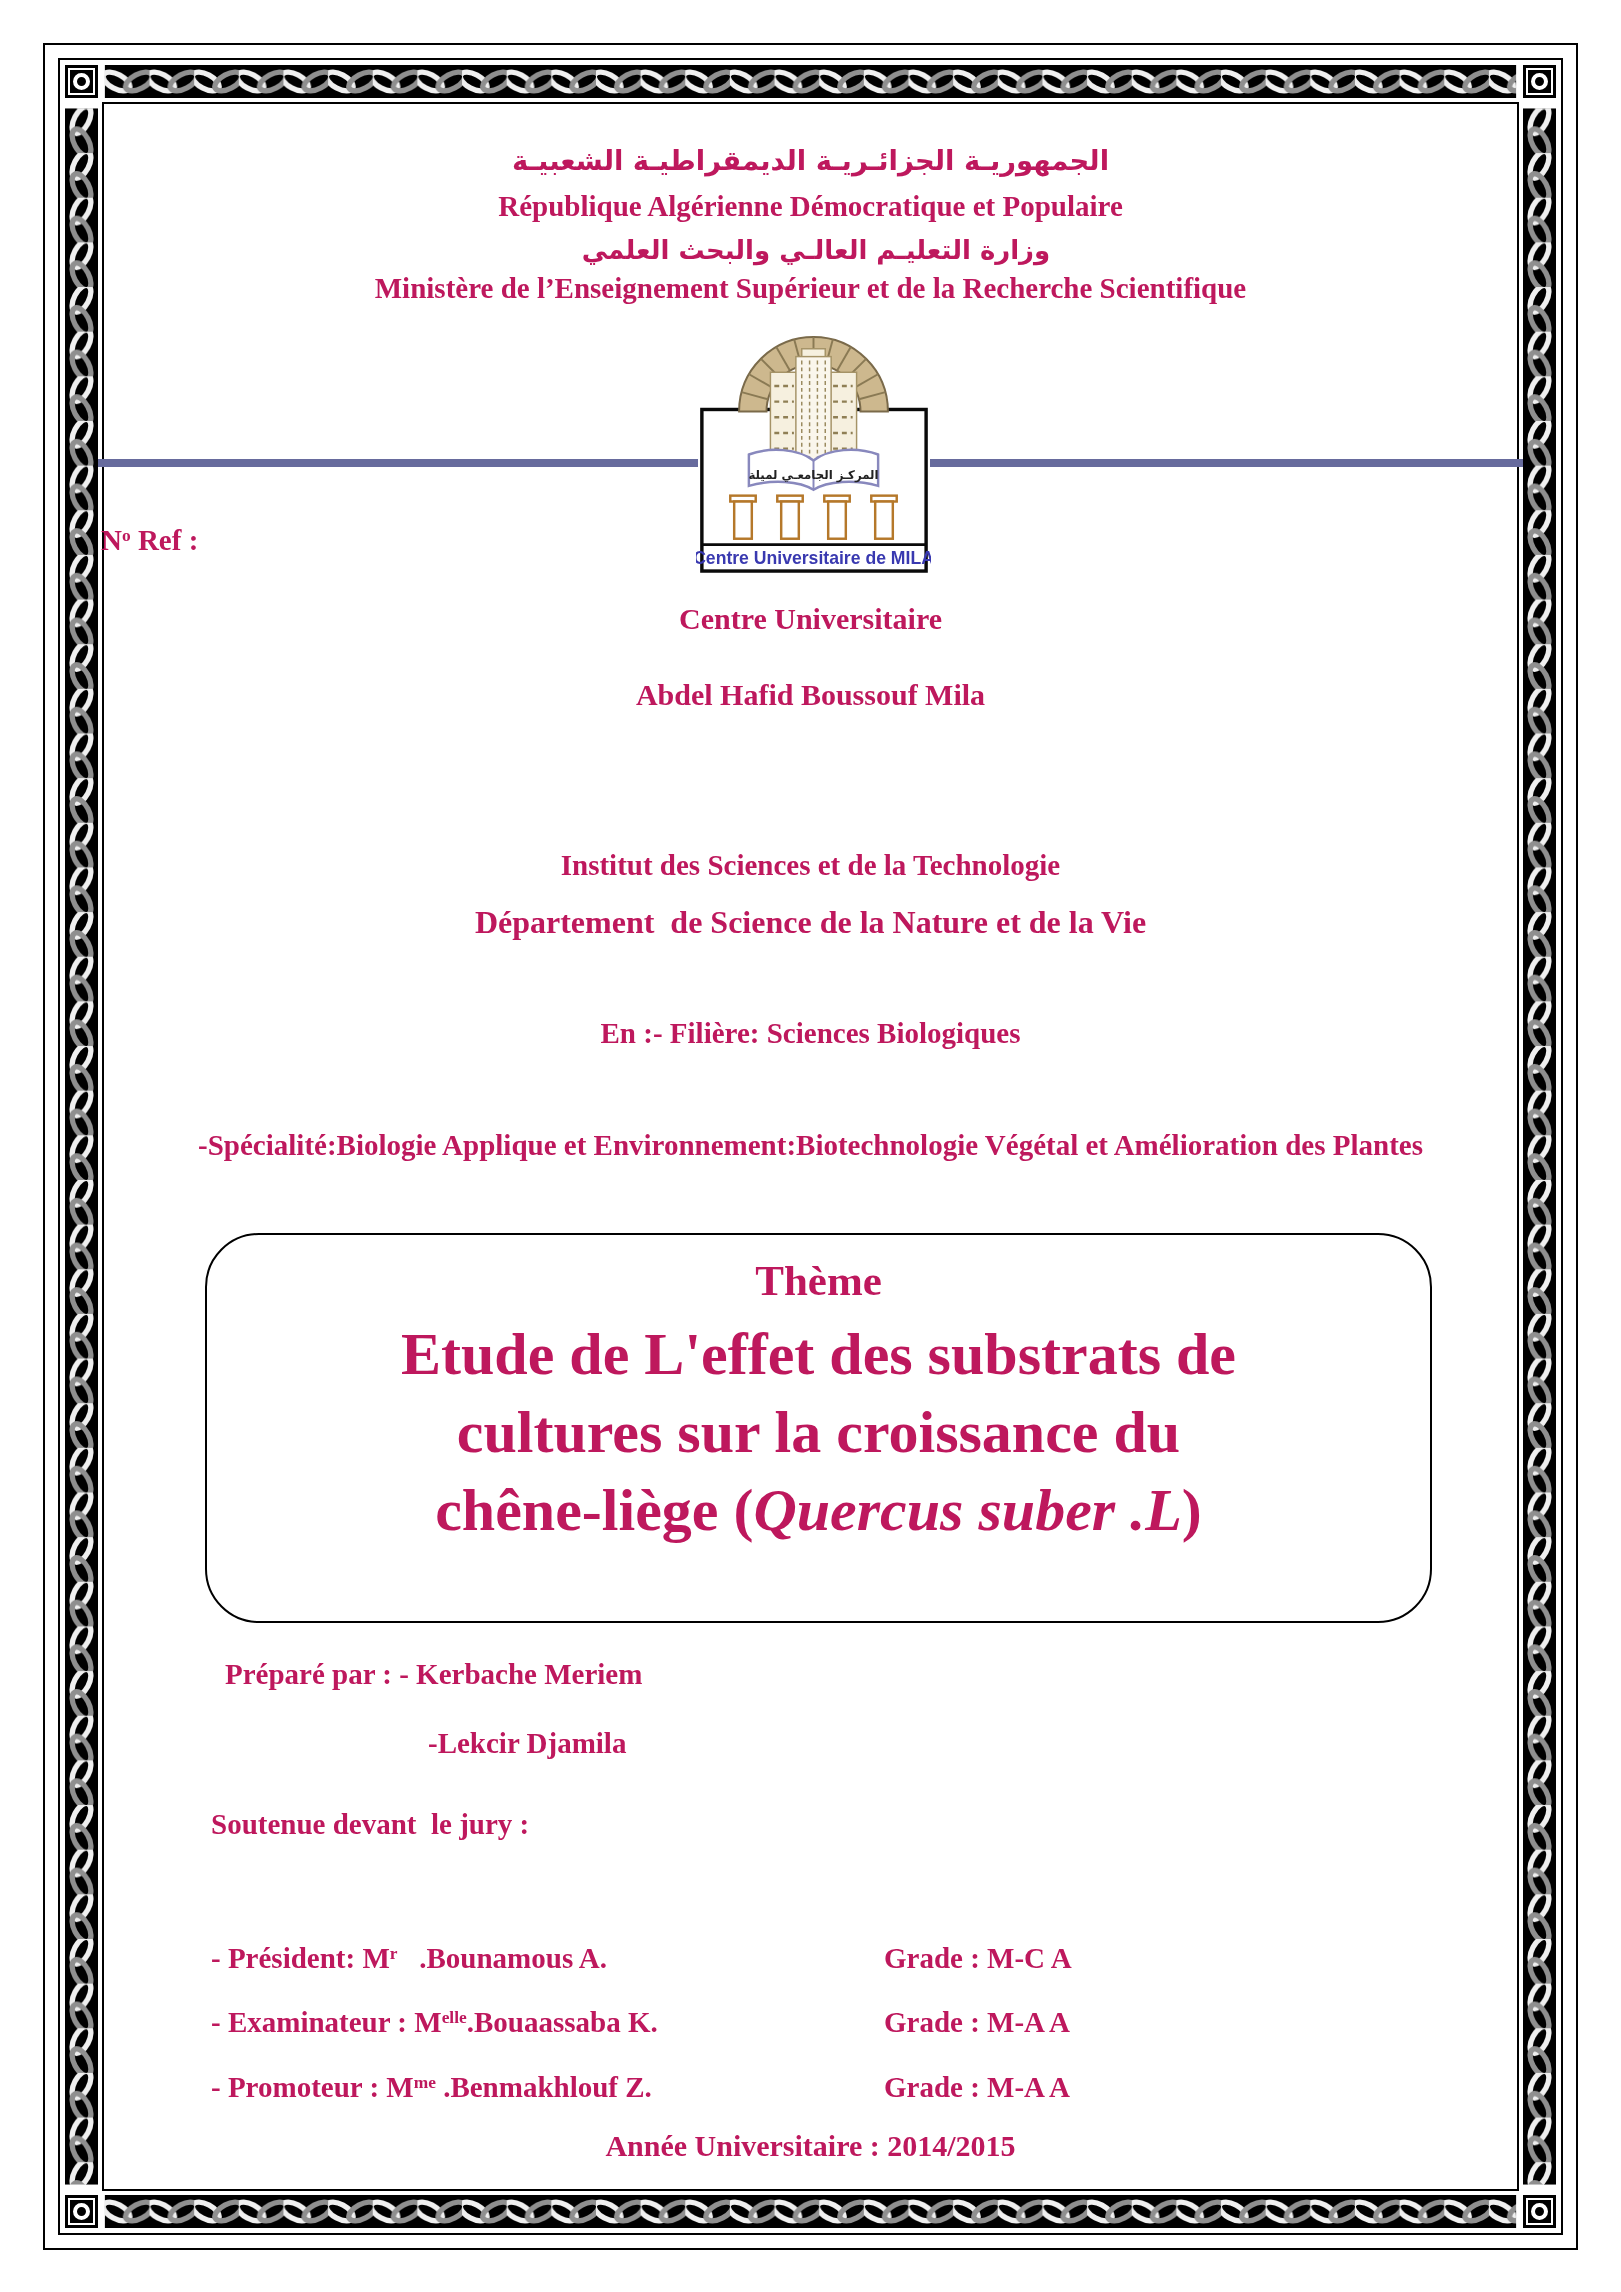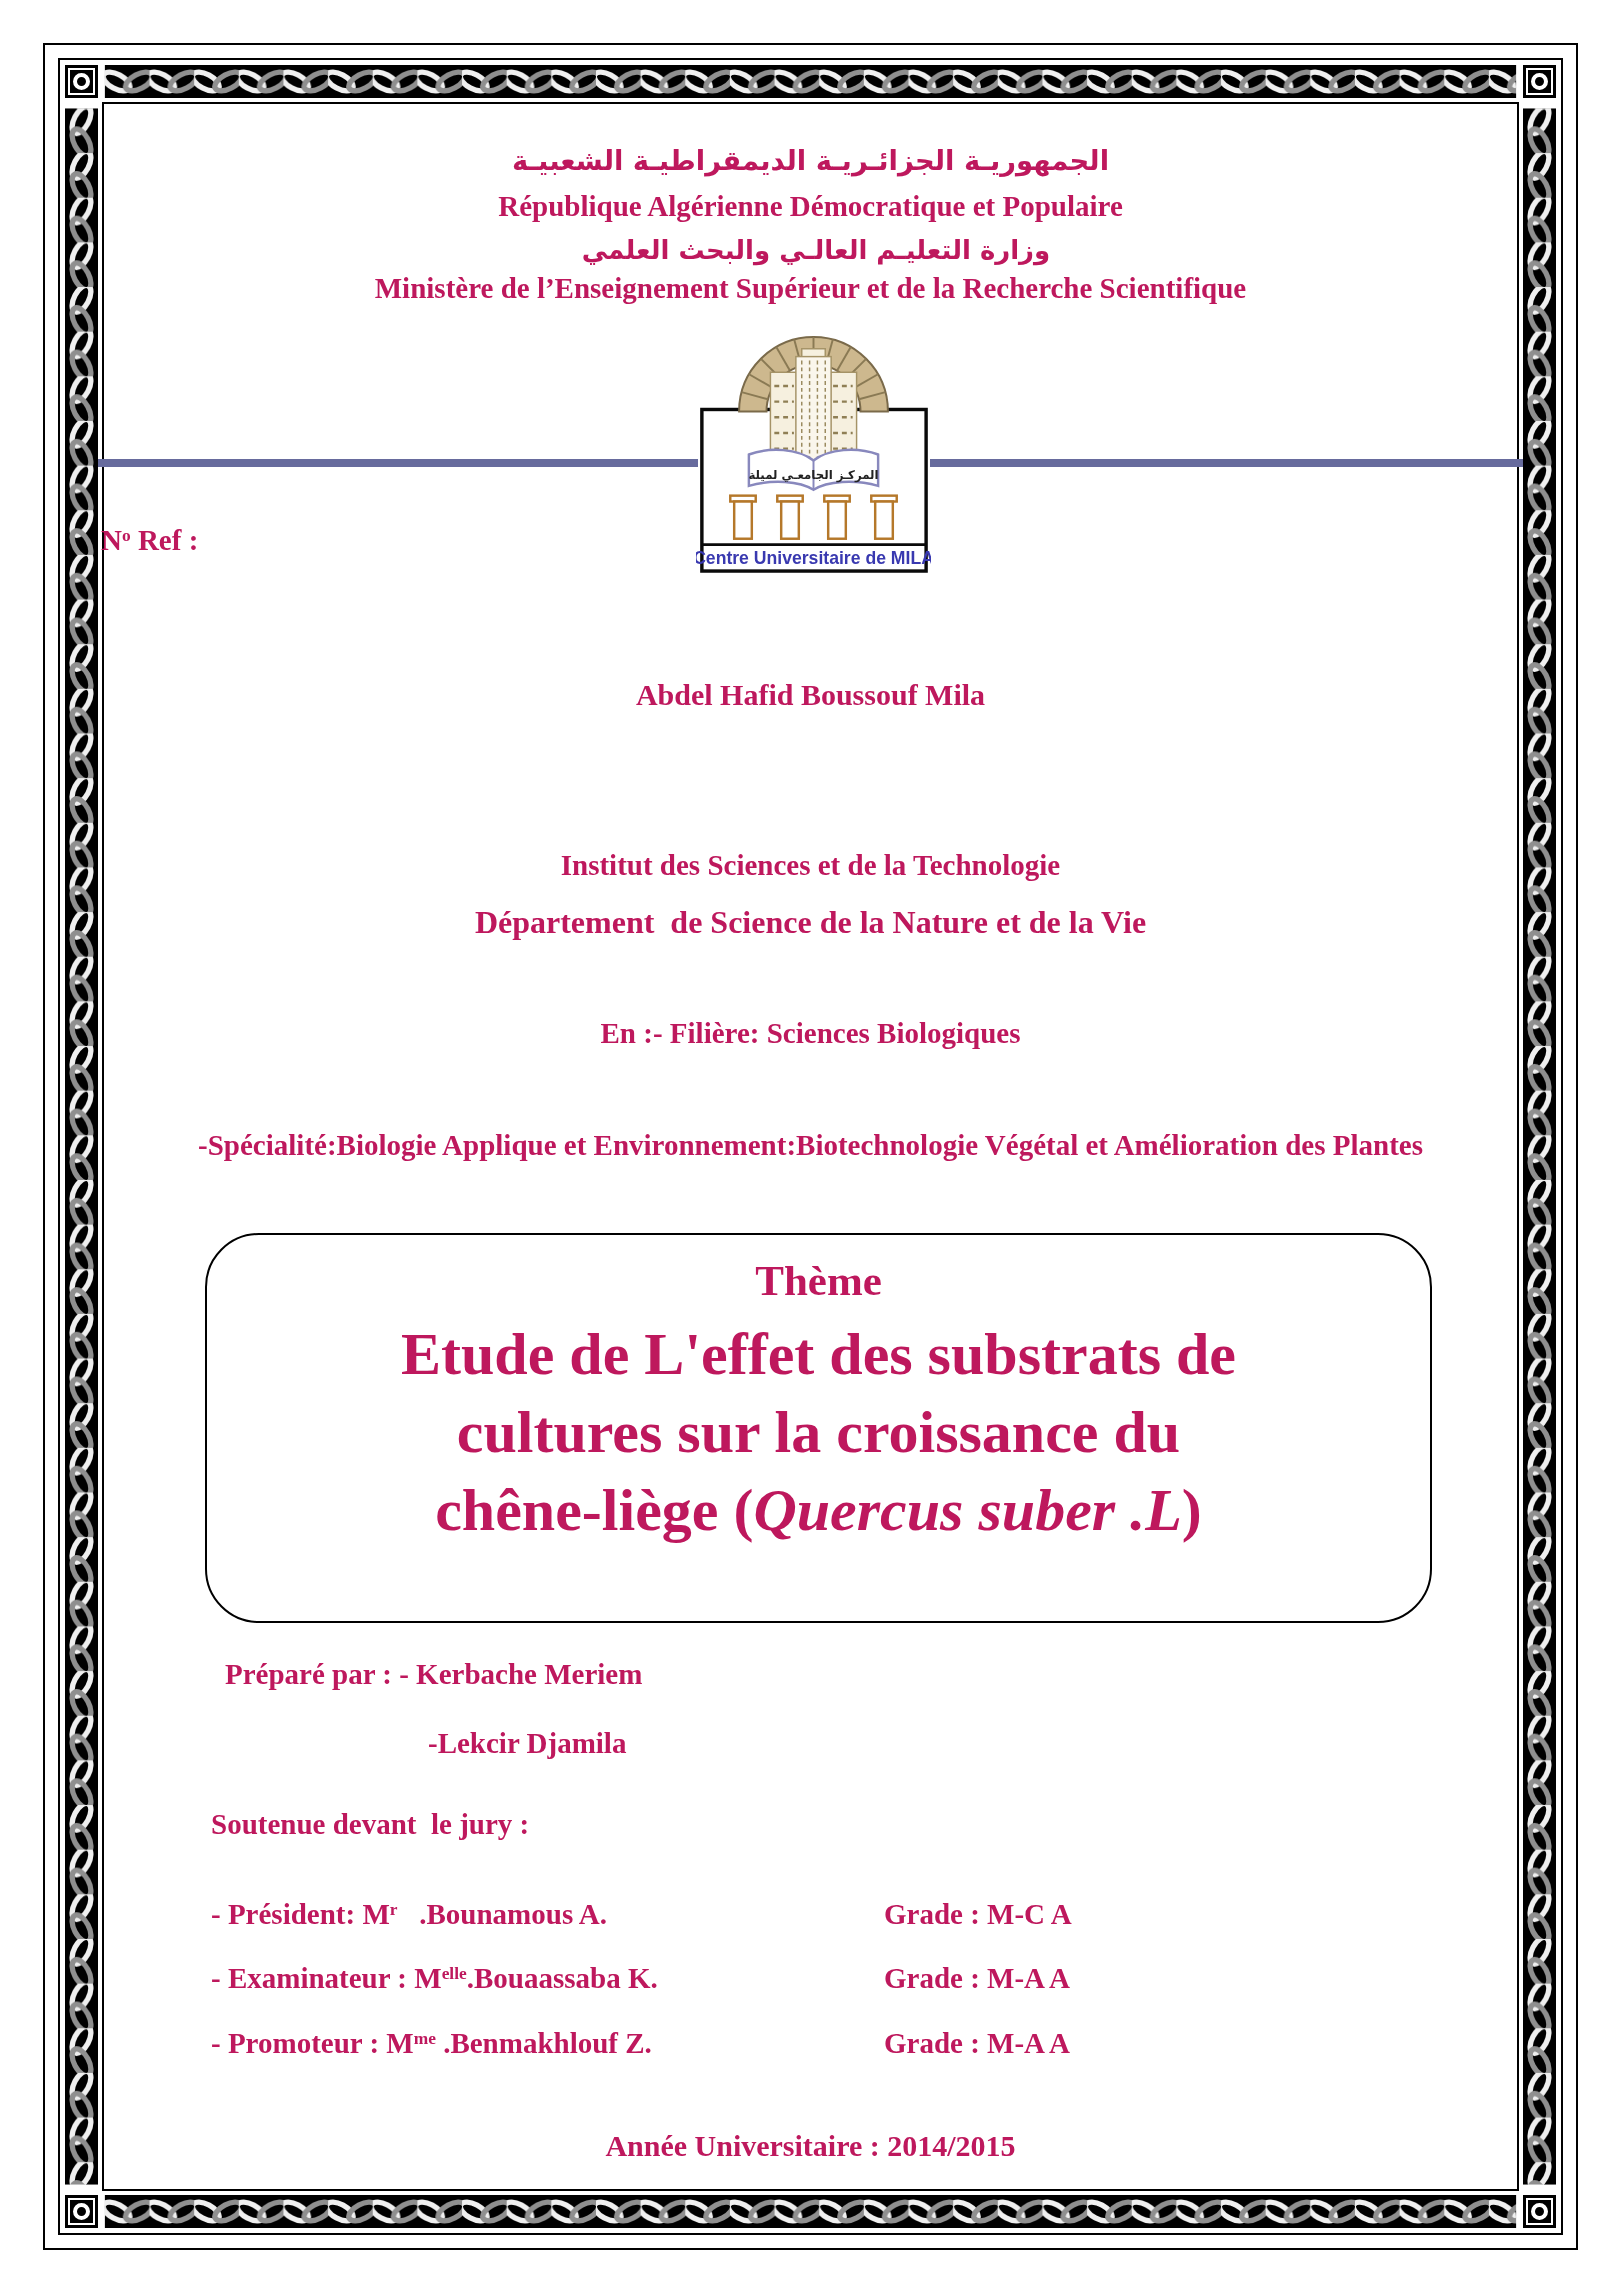--- a/index.html
+++ b/index.html
@@ -51,21 +51,21 @@
     position:absolute; left:205px; top:1233px; width:1227px; height:390px;
     border:2.9px solid #000; border-radius:54px; text-align:center; padding-top:21px;
   }
   .theme-label { font-size:43px; margin-bottom:9.8px; }
   .theme-title { font-size:60px; line-height:1.3; }
   .italic { font-style:italic; }
   
   .l-prep1 { position:absolute; left:225px; top:1658px; font-size:29px; }
   .l-prep2 { position:absolute; left:428px; top:1727px; font-size:29px; }
   .l-juryh { position:absolute; left:211px; top:1808px; font-size:29px; }
-  .jury-row { position:absolute; left:211px; width:1225px; font-size:29px; }
+  .jury-row { position:absolute; left:211px; width:1225px; font-size:29px;margin-top:44px; }
   .jr-1 { top:1898px; } .jr-2 { top:1962px; } .jr-3 { top:2027px; }
   .grade { position:absolute; left:673px; top:0; }
   .l-year { top:2129px; font-size:30px; }
   svg text { font-weight:bold; }
 </style>
 </head>
 <body>
 
 <div class="page">
 
@@ -189,20 +189,21 @@
           <rect x="87" y="174" width="18" height="38"></rect>
         <rect x="135" y="174" width="18" height="38"></rect>
           <rect x="183" y="174" width="18" height="38"></rect>
       </g>
 
       <line x1="6" y1="218" x2="235" y2="218" stroke="#0a0a0a" stroke-width="3"></line>
       <text x="120" y="238" text-anchor="middle" font-size="18" fill="#3939b0" font-family="Liberation Sans, DejaVu Sans, sans-serif">Centre Universitaire de MILA</text>
     </svg>
   </div>
 
+  <div class="line l-centre"><span class="t">Centre Universitaire</span></div>
   <div class="line l-abdel"><span class="t">Abdel Hafid Boussouf Mila</span></div>
 
   <div class="line l-inst"><span class="t">Institut des Sciences et de la Technologie</span></div>
   <div class="line l-dept"><span class="t">Département  de Science de la Nature et de la Vie</span></div>
   <div class="line l-fili"><span class="t">En :- Filière: Sciences Biologiques</span></div>
   <div class="line l-spec"><span class="t">-Spécialité:Biologie Applique et Environnement:Biotechnologie Végétal et Amélioration des Plantes</span></div>
 
   <div class="theme-box">
     <div class="theme-label"><span class="t">Thème</span></div>
     <div class="theme-title">

